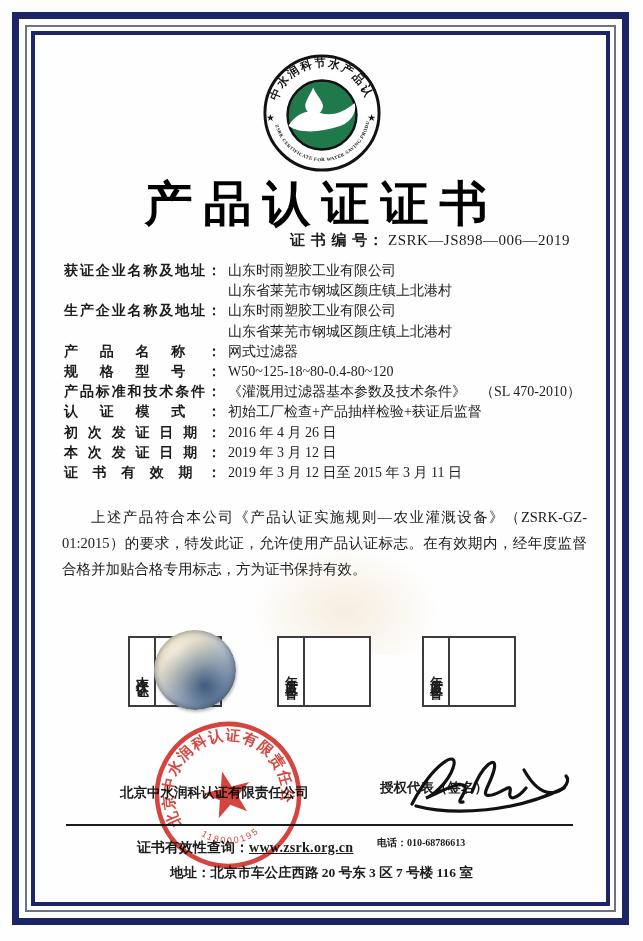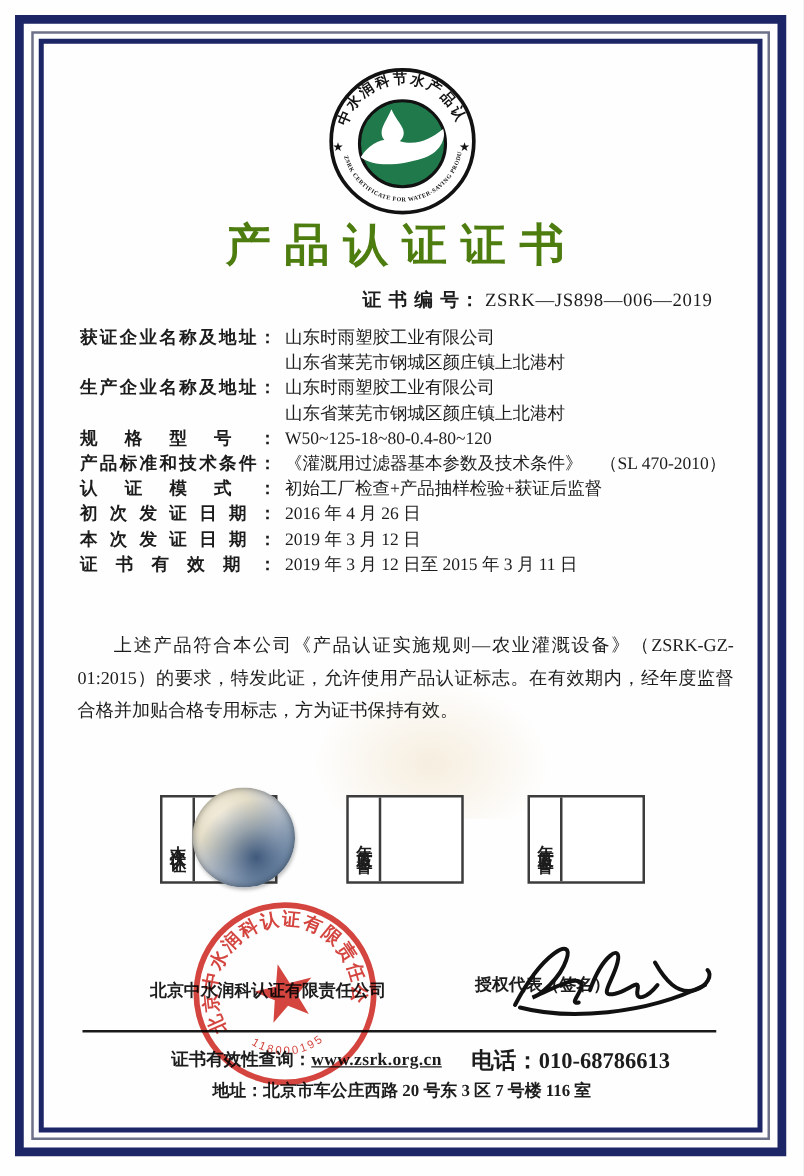--- a/index.html
+++ b/index.html
@@ -7,22 +7,22 @@
         font-family:"Liberation Serif","DejaVu Serif",serif;color:#1c1c1c;overflow:hidden;}
   
   .frame-outer{position:absolute;left:12px;top:12px;right:14px;bottom:16px;border:7px solid #1c2566;}
   .frame-mid{position:absolute;left:25px;top:25px;right:27px;bottom:29px;border:2px solid #6d7189;}
   .frame-inner{position:absolute;left:31px;top:31px;right:33px;bottom:35px;border:4px solid #1c2566;}
   .stain{position:absolute;left:250px;top:545px;width:190px;height:110px;
          background:radial-gradient(ellipse at 50% 60%,rgba(225,195,140,.28),rgba(225,195,140,0) 70%);}
   
   .logo{position:absolute;left:50%;top:52px;transform:translateX(-50%);width:122px;height:122px;}
   
-  .title{position:absolute;left:0;right:0;top:172px;text-align:center;font-size:36px;font-weight:bold;
-         letter-spacing:11px;font-family:"Liberation Sans","DejaVu Sans",sans-serif;color:#4d7c0f;}
+  .title{position:absolute;left:0;right:0;top:172px;text-align:center;font-size:48px;font-weight:bold;
+         letter-spacing:11px;font-family:"Liberation Sans","DejaVu Sans",sans-serif;color:#000000;}
   
   .certno{position:absolute;top:231px;right:73px;font-size:15px;}
   .certno .lbl{font-weight:bold;letter-spacing:1px;}
   .certno .val{letter-spacing:.5px;}
   
   .fields{position:absolute;left:64px;right:38px;top:261px;font-size:14px;line-height:20.2px;}
   .frow{white-space:nowrap;}
   .flabel{display:inline-block;width:157px;text-align:justify;text-align-last:justify;
           font-weight:bold;vertical-align:top;}
   .fval{display:inline-block;margin-left:7px;}
@@ -43,21 +43,21 @@
         box-shadow:inset 0 0 6px rgba(0,0,0,.45), 1px 2px 3px rgba(0,0,0,.25);}
   
   .issuer{position:absolute;left:120px;top:781px;font-size:13.5px;font-weight:bold;line-height:24px;}
   .replabel{position:absolute;left:380px;top:779px;font-size:13.5px;font-weight:bold;}
   .signature{position:absolute;left:406px;top:740px;z-index:6;}
   .stamp{position:absolute;left:152px;top:719px;width:152px;height:152px;z-index:7;opacity:.88;
          mix-blend-mode:multiply;}
   .hrule{position:absolute;left:66px;top:824px;width:507px;height:2px;background:#1a1a1a;}
   .queryline{position:absolute;left:137px;top:839px;font-size:14px;font-weight:bold;}
   .queryline .site{text-decoration:underline;letter-spacing:.3px;}
-  .phoneline{position:absolute;left:377px;top:836px;font-size:18px;font-weight:bold;}
+  .phoneline{position:absolute;left:377px;top:836px;font-size:10px;font-weight:bold;}
   .addrline{position:absolute;left:0;right:0;top:864px;text-align:center;font-size:13.5px;font-weight:bold;}
 </style>
 </head>
 <body>
 
 <div class="page">
 
   <div class="frame-outer"></div>
   <div class="frame-mid"></div>
   <div class="frame-inner"></div>
@@ -94,20 +94,23 @@
       <span class="flabel">获证企业名称及地址：</span><span class="fval">山东时雨塑胶工业有限公司</span>
     </div>
     <div class="frow">
       <span class="flabel"></span><span class="fval">山东省莱芜市钢城区颜庄镇上北港村</span>
     </div>
     <div class="frow">
       <span class="flabel">生产企业名称及地址：</span><span class="fval">山东时雨塑胶工业有限公司</span>
     </div>
     <div class="frow">
       <span class="flabel"></span><span class="fval">山东省莱芜市钢城区颜庄镇上北港村</span>
+    </div>
+    <div class="frow">
+      <span class="flabel">产品名称：</span><span class="fval">网式过滤器</span>
     </div>
     <div class="frow">
       <span class="flabel">规格型号：</span><span class="fval">W50~125-18~80-0.4-80~120</span>
     </div>
     <div class="frow">
       <span class="flabel">产品标准和技术条件：</span><span class="fval">《灌溉用过滤器基本参数及技术条件》　（SL 470-2010）</span>
     </div>
     <div class="frow">
       <span class="flabel">认证模式：</span><span class="fval">初始工厂检查+产品抽样检验+获证后监督</span>
     </div>

